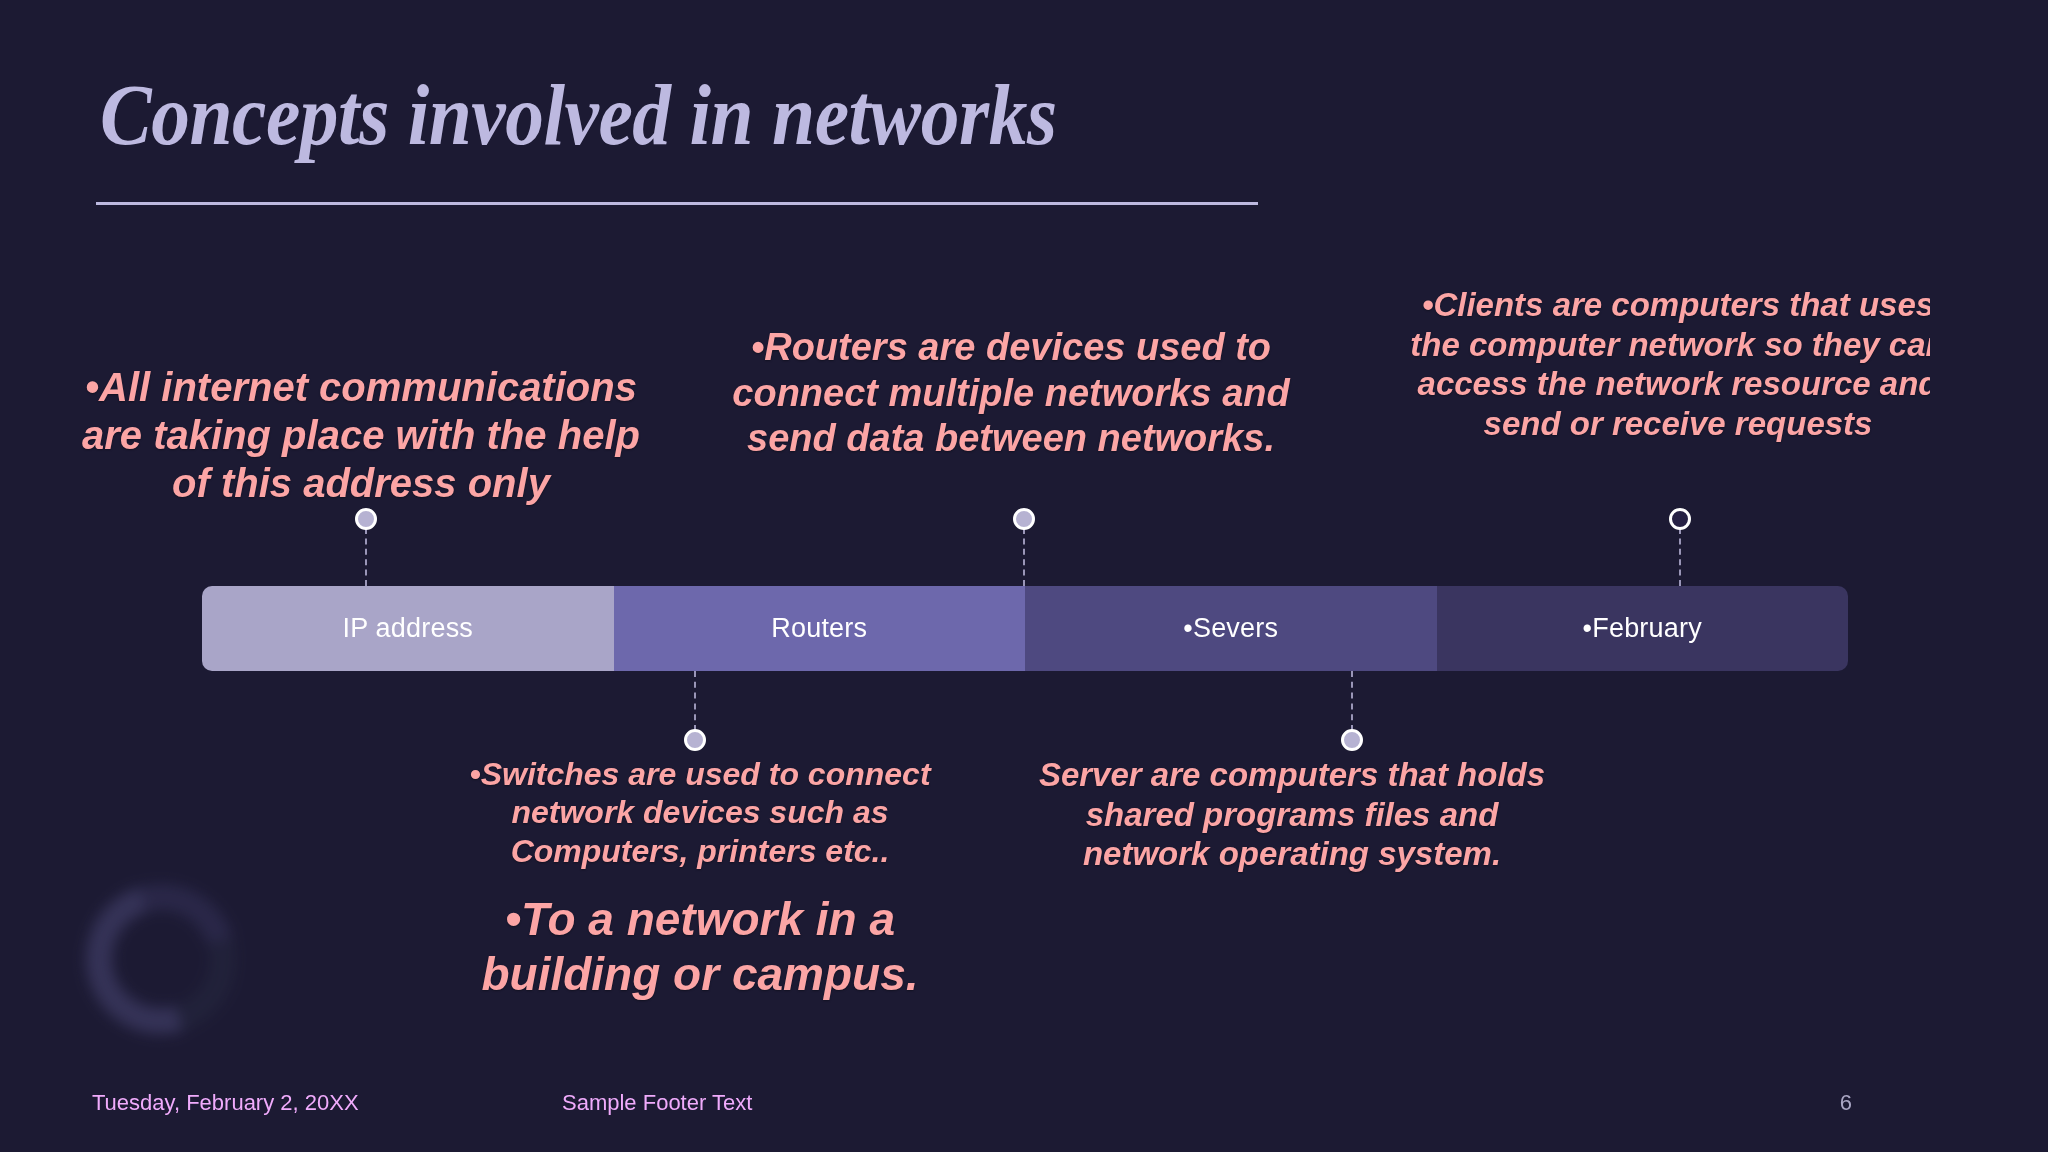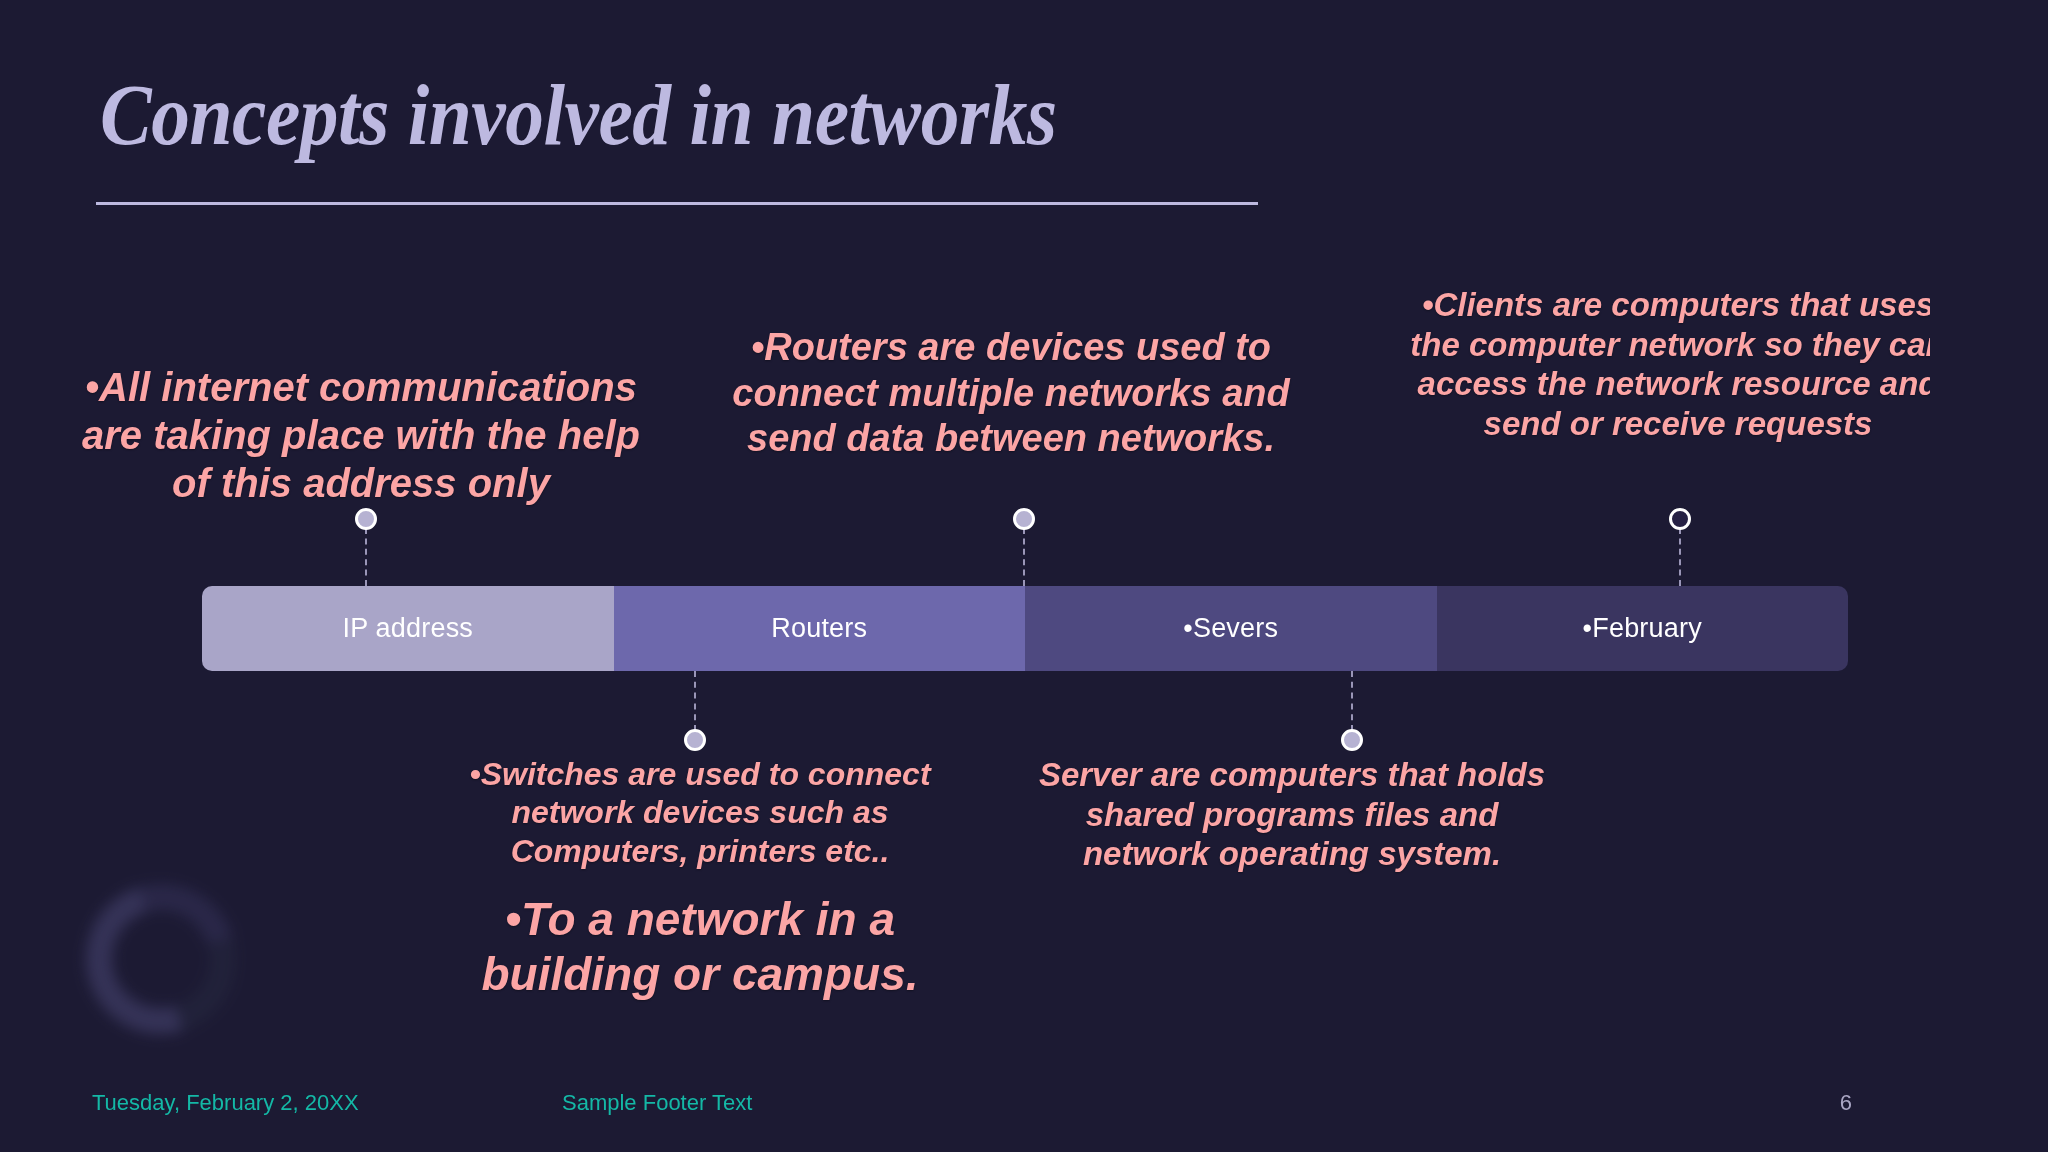--- a/index.html
+++ b/index.html
@@ -123,21 +123,21 @@
   .c-routers  { left:728px;  top:325px;  width:566px; font-size:38px; }
   .c-clients  { left:1408px; top:285px;  width:540px; font-size:33px; }
   .c-switches { left:420px;  top:755px;  width:560px; font-size:32px; }
   .c-switches .p2 { font-size:46px; }
   .c-server   { left:1032px; top:755px;  width:520px; font-size:33px; }
 
   
   .footer {
     position:absolute;
     bottom:36px;
-    color:#14b8a6;
+    color:#f0abfc;
     font-size:22px;
     font-weight:400;
   }
   .f-date   { left:92px; }
   .f-text   { left:562px; }
   .f-page   { right:78px; color:#aaa6c4; }
 </style>
 </head>
 <body>
 

